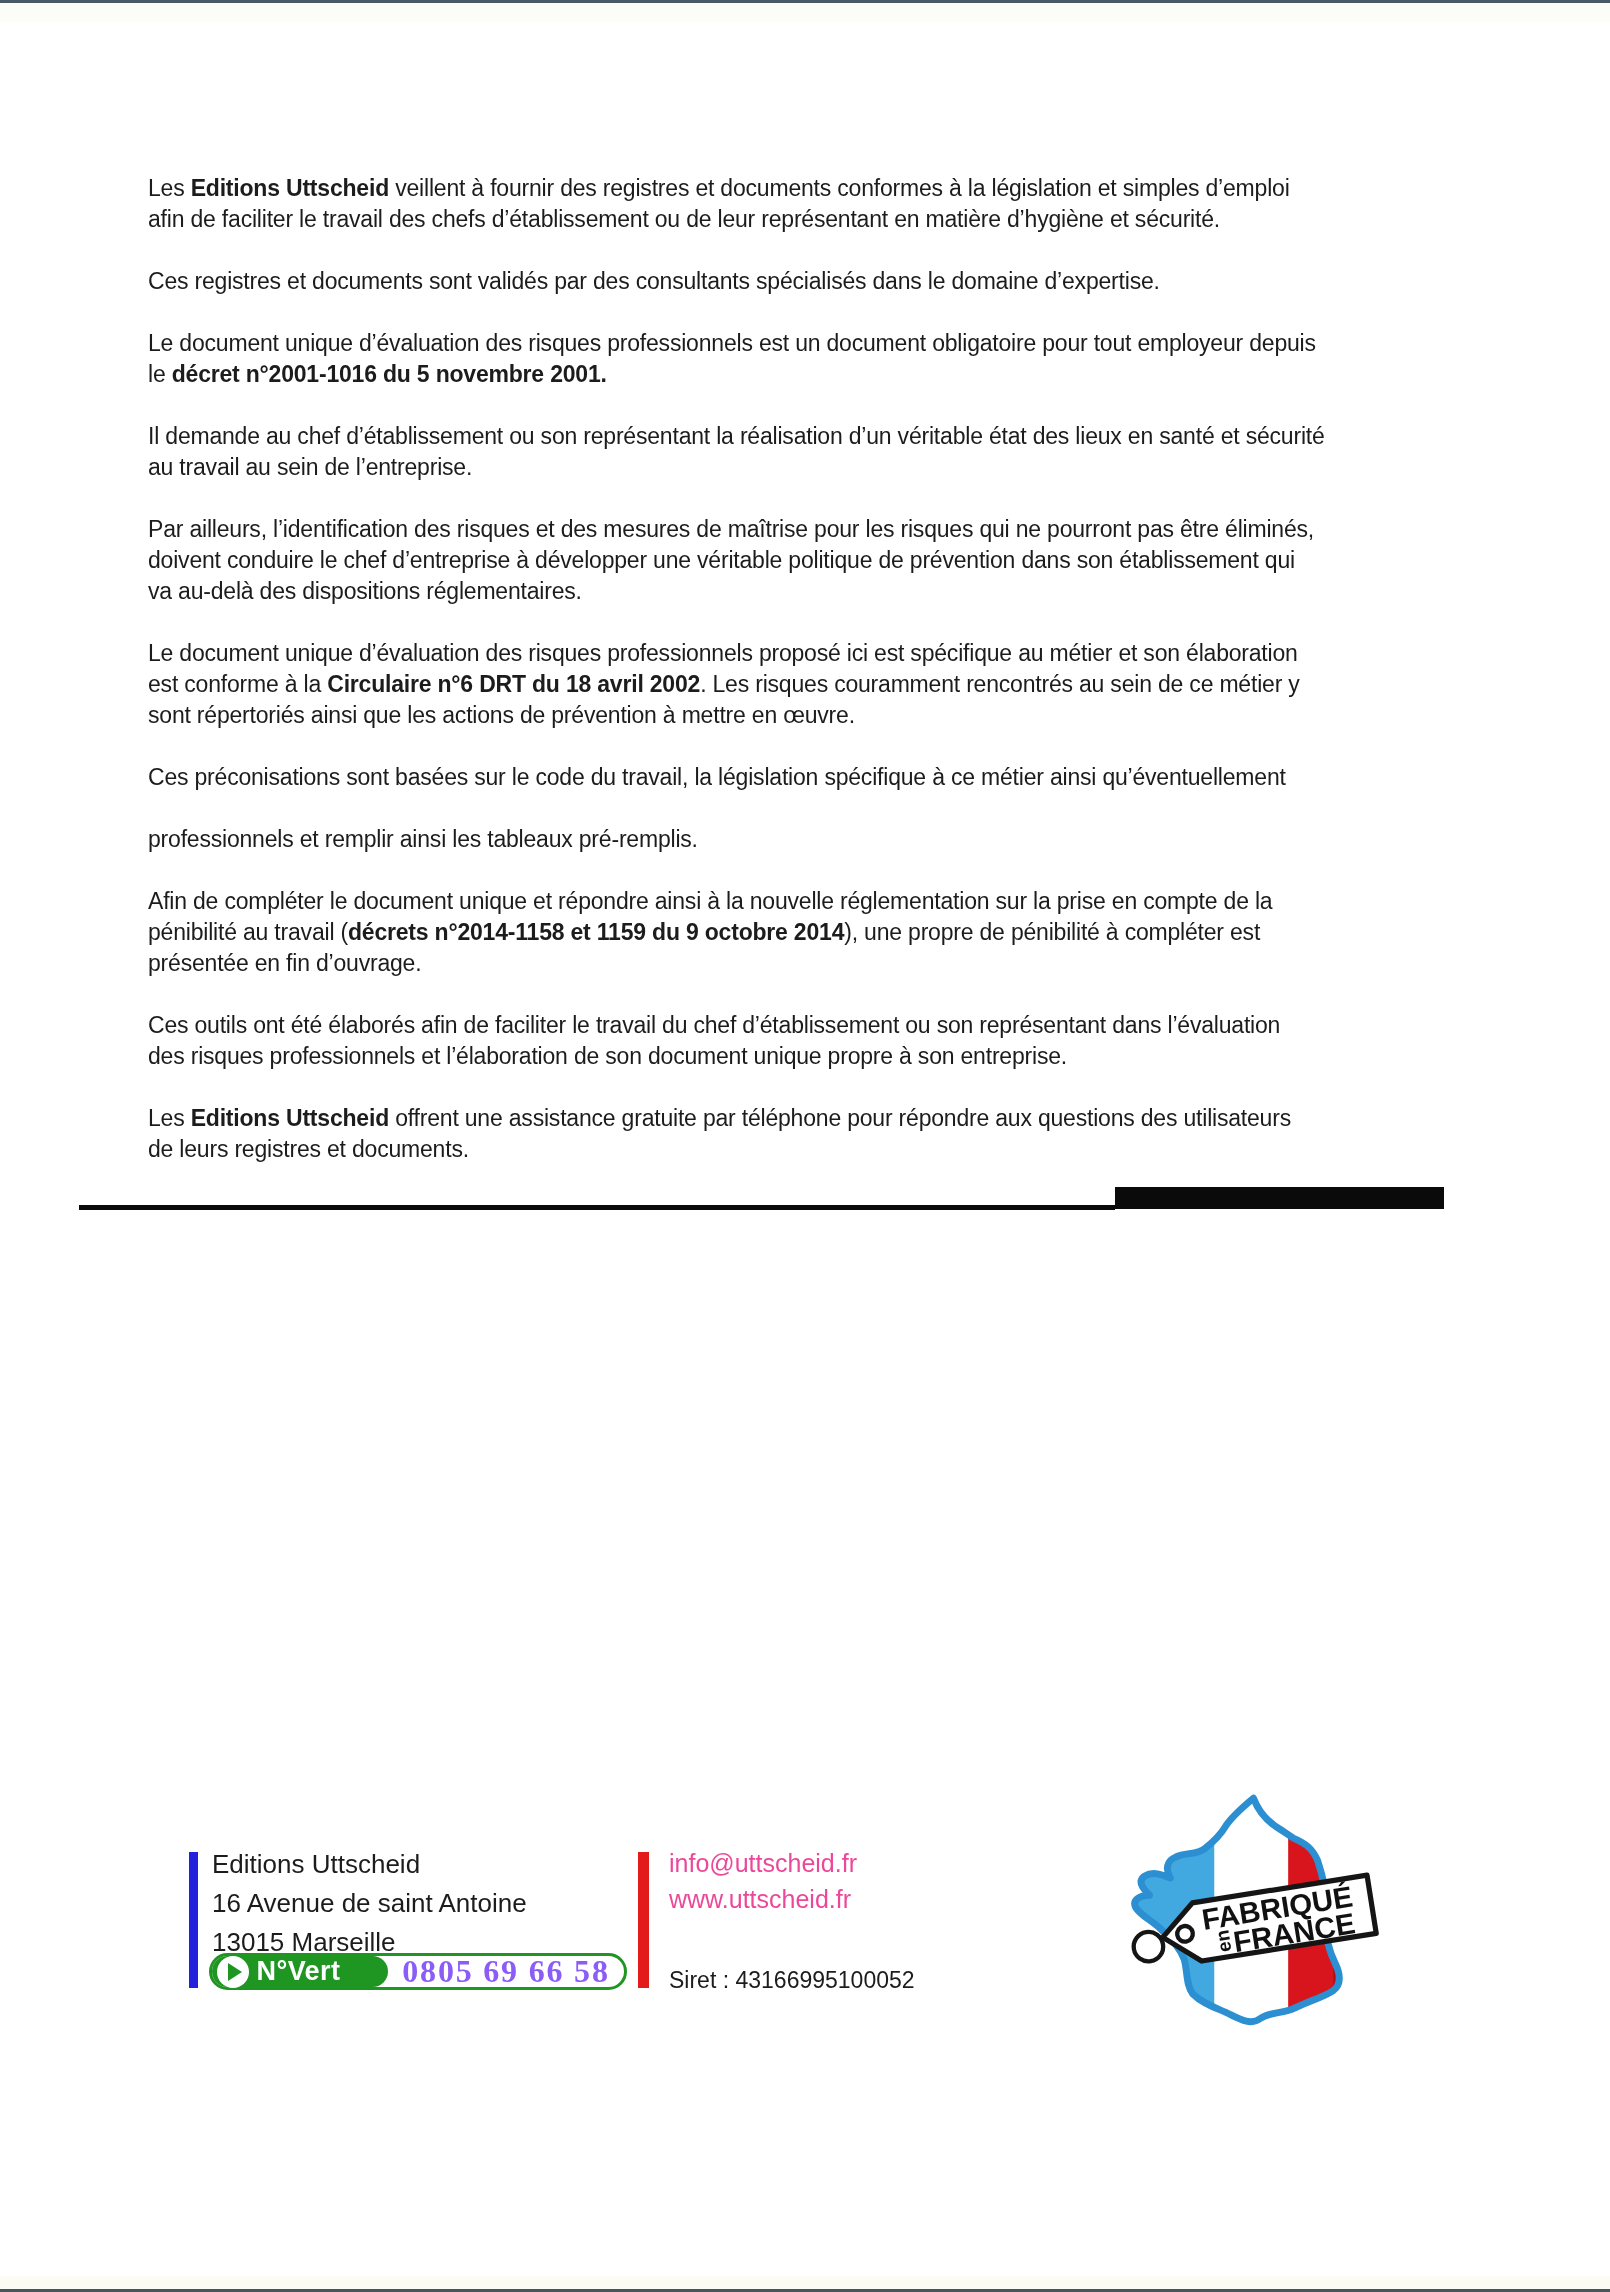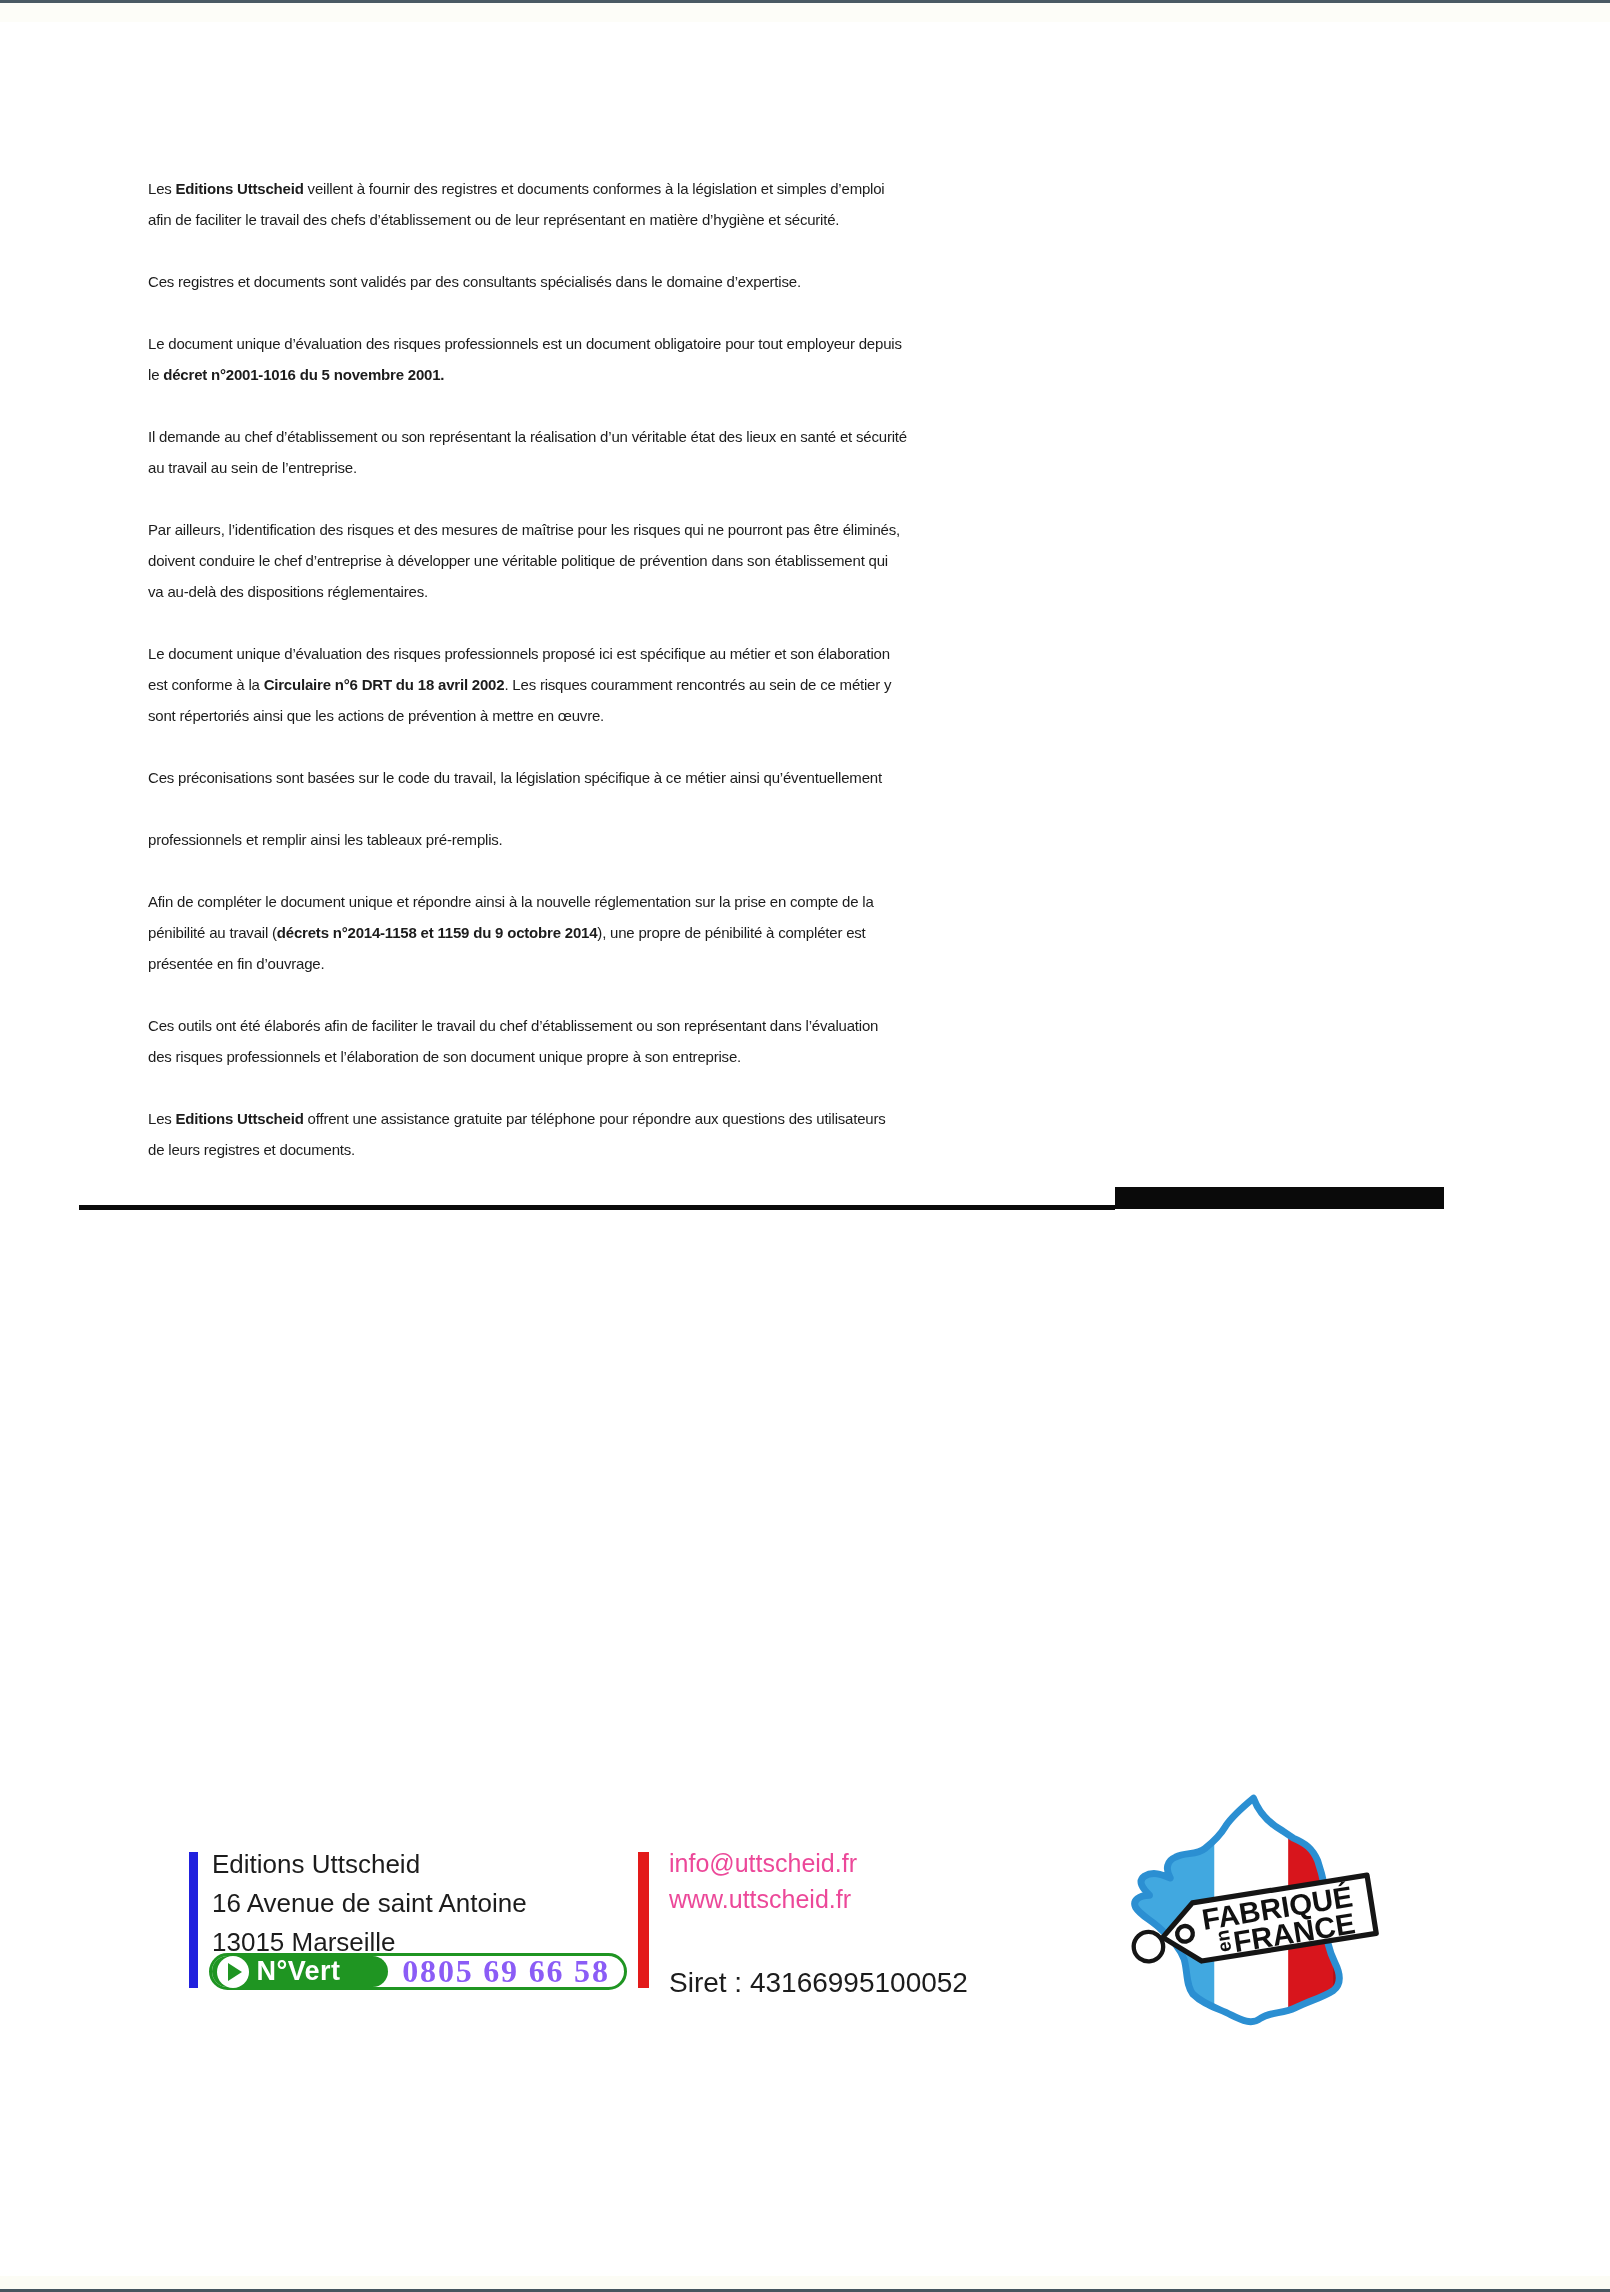--- a/index.html
+++ b/index.html
@@ -15,37 +15,37 @@
   .edge-top-strip { position:absolute; left:0; top:2.7px; width:100%; height:19.7px; background:#fdfdf8; }
   .edge-bottom-strip { position:absolute; left:0; bottom:4.5px; width:100%; height:12.5px; background:#fcfcf5; }
   .edge-bottom { position:absolute; left:0; bottom:0; width:100%; height:4.5px; background:#46555f; }
 
   
   .content {
     position:absolute; left:148px; top:173px; width:1397px;
   }
   .content p {
     margin:0 0 31px 0;
-    font-size:15px; line-height:31px;
+    font-size:23px; line-height:31px;
     letter-spacing:-0.2px;
     white-space:nowrap;
   }
   .content .b { font-weight:bold; }
 
   
   .divider-line { position:absolute; left:79px;  top:1205px; width:1036px; height:4.5px;  background:#0a0a0a; }
   .divider-bar  { position:absolute; left:1115px; top:1187px; width:329px;  height:21.5px; background:#0a0a0a; }
 
   
   .bar-blue { position:absolute; left:189px; top:1852px; width:9px; height:136px; }
   .bar-red  { position:absolute; left:638px; top:1852px; width:10.7px; height:136px; }
 
   .publisher-block { position:absolute; left:212px; top:1845px; font-size:26px; line-height:39px; }
   .contact-block   { position:absolute; left:669px; top:1845px; font-size:25px; line-height:36px; }
-  .siret-text      { position:absolute; left:669px; top:1967px; font-size:28px; }
+  .siret-text      { position:absolute; left:669px; top:1967px; font-size:23px; }
   .contact-block a { color:#ec4899; text-decoration:none; }
 
   
   .nvert-badge {
     position:absolute; left:209px; top:1953px;
     width:418px; height:37px;
     box-sizing:border-box;
     border-radius:23px;
     background:#ffffff;
     display:flex; align-items:center;

